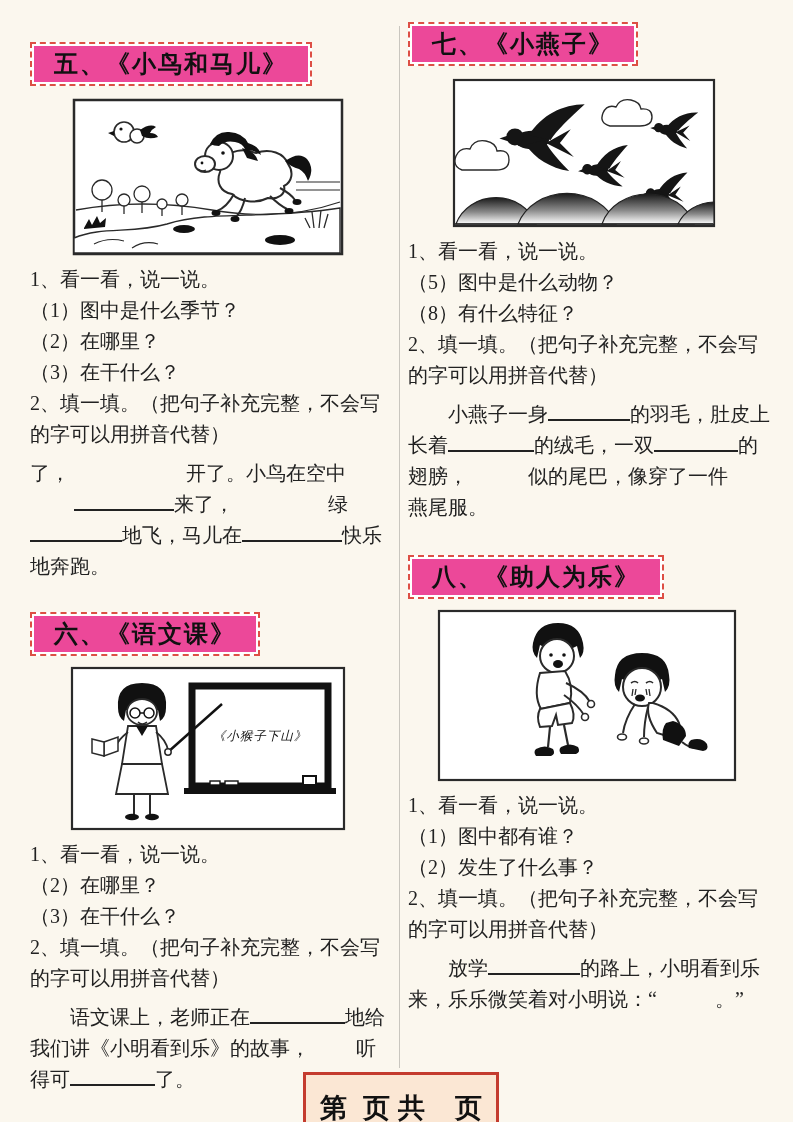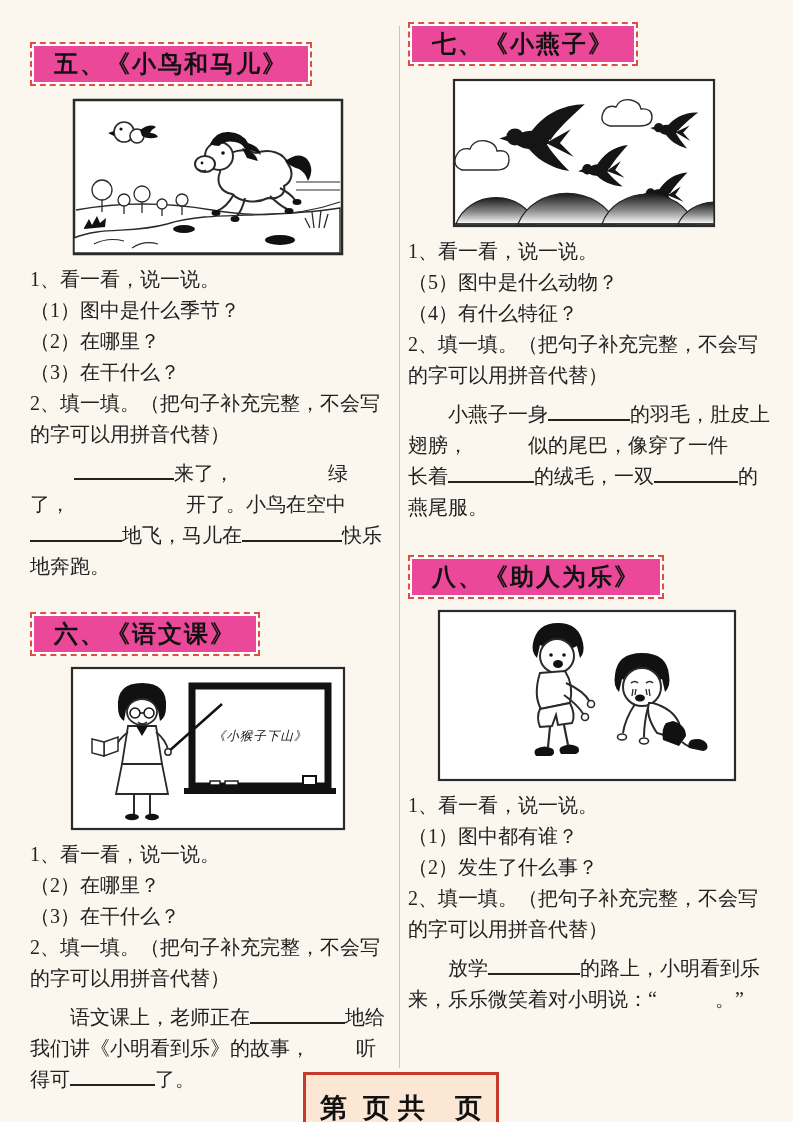--- a/index.html
+++ b/index.html
@@ -101,22 +101,22 @@
       </div>
       <div class="qlines">
           <div class="qline">1、看一看，说一说。</div>
           <div class="qline">（1）图中是什么季节？</div>
           <div class="qline">（2）在哪里？</div>
           <div class="qline">（3）在干什么？</div>
           <div class="qline">2、填一填。（把句子补充完整，不会写</div>
           <div class="qline">的字可以用拼音代替）</div>
         </div>
       <div class="fill">
+          <div class="fill-line"><span class="t">了，</span><span class="gap" style="width: 116px;"></span><span class="t">开了。小鸟在空中</span></div>
           <div class="fill-line"><span class="gap" style="width: 44px;"></span><span class="blank" style="width: 100px;"></span><span class="t">来了，</span><span class="gap" style="width: 94px;"></span><span class="t">绿</span></div>
-          <div class="fill-line"><span class="t">了，</span><span class="gap" style="width: 116px;"></span><span class="t">开了。小鸟在空中</span></div>
           <div class="fill-line"><span class="blank" style="width: 92px;"></span><span class="t">地飞，马儿在</span><span class="blank" style="width: 100px;"></span><span class="t">快乐</span></div>
           <div class="fill-line"><span class="t">地奔跑。</span></div>
         </div>
     </div>
 
     <div class="sec" style="margin-top:30px">
       <div class="title-box">
         <span class="title-inner">六、《语文课》</span>
       </div>
       <div class="illus" style="margin-top:10px">
@@ -205,28 +205,28 @@
           <path d="M4,146 a42,38 0 0 1 80,0 z" fill="url(#hg)" stroke="#222" stroke-width="1.2"></path>
           <path d="M66,146 a52,46 0 0 1 98,0 z" fill="url(#hg)" stroke="#222" stroke-width="1.2"></path>
           <path d="M150,146 a48,42 0 0 1 92,0 z" fill="url(#hg)" stroke="#222" stroke-width="1.2"></path>
           <path d="M226,146 a40,36 0 0 1 36,-22 l0,22 z" fill="url(#hg)" stroke="#222" stroke-width="1.2"></path>
           <line x1="3" y1="146" x2="261" y2="146" stroke="#222" stroke-width="1.4"></line>
         </svg>
       </div>
       <div class="qlines">
           <div class="qline">1、看一看，说一说。</div>
           <div class="qline">（5）图中是什么动物？</div>
-          <div class="qline">（4）有什么特征？</div>
+          <div class="qline">（8）有什么特征？</div>
           <div class="qline">2、填一填。（把句子补充完整，不会写</div>
           <div class="qline">的字可以用拼音代替）</div>
         </div>
       <div class="fill">
           <div class="fill-line"><span class="gap" style="width: 40px;"></span><span class="t">小燕子一身</span><span class="blank" style="width: 82px;"></span><span class="t">的羽毛，肚皮上</span></div>
+          <div class="fill-line"><span class="t">长着</span><span class="blank" style="width: 86px;"></span><span class="t">的绒毛，一双</span><span class="blank" style="width: 84px;"></span><span class="t">的</span></div>
           <div class="fill-line"><span class="t">翅膀，</span><span class="gap" style="width: 60px;"></span><span class="t">似的尾巴，像穿了一件</span></div>
-          <div class="fill-line"><span class="t">长着</span><span class="blank" style="width: 86px;"></span><span class="t">的绒毛，一双</span><span class="blank" style="width: 84px;"></span><span class="t">的</span></div>
           <div class="fill-line"><span class="t">燕尾服。</span></div>
         </div>
     </div>
 
     <div class="sec" style="margin-top:32px">
       <div class="title-box">
         <span class="title-inner">八、《助人为乐》</span>
       </div>
       <div class="illus" style="margin-top:10px">
         <svg width="300" height="173" viewBox="0 0 300 173" style="margin-left:29px">

